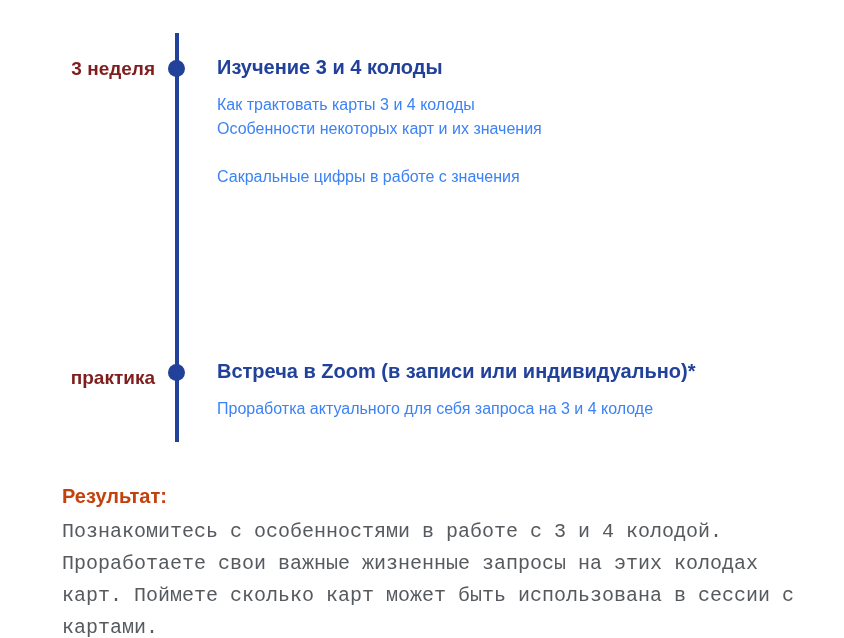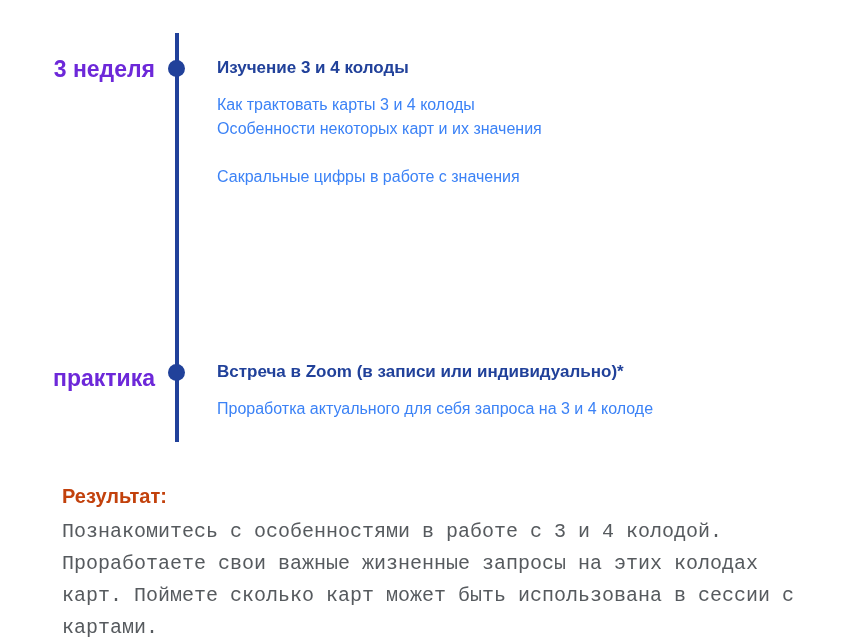--- a/index.html
+++ b/index.html
@@ -34,40 +34,40 @@
     background: #21419a;
   }
   .dot-1 { top: 60px; }
   .dot-2 { top: 364px; }
 
   .timeline-label {
     position: absolute;
     left: 0;
     width: 155px;
     text-align: right;
-    font-size: 23px;
+    font-size: 19px;
     font-weight: bold;
     line-height: 24px;
-    color: #6d28d9;
+    color: #7f1d1d;
     white-space: nowrap;
   }
   .label-1 { top: 57px; }
   .label-2 { top: 350px; margin-top: 16px; }
 
   .entry-content {
     position: absolute;
     left: 217px;
     width: 580px;
   }
   .content-1 { top: 55px; }
   .content-2 { top: 359px; }
 
   .entry-title {
     margin: 0 0 13px 0;
-    font-size: 17px;
+    font-size: 20px;
     font-weight: bold;
     line-height: 25px;
     color: #21419a;
     white-space: nowrap;
   }
   .group { margin: 0; }
   .group + .group { margin-top: 24px; }
   .group p {
     margin: 0;
     font-size: 16px;

